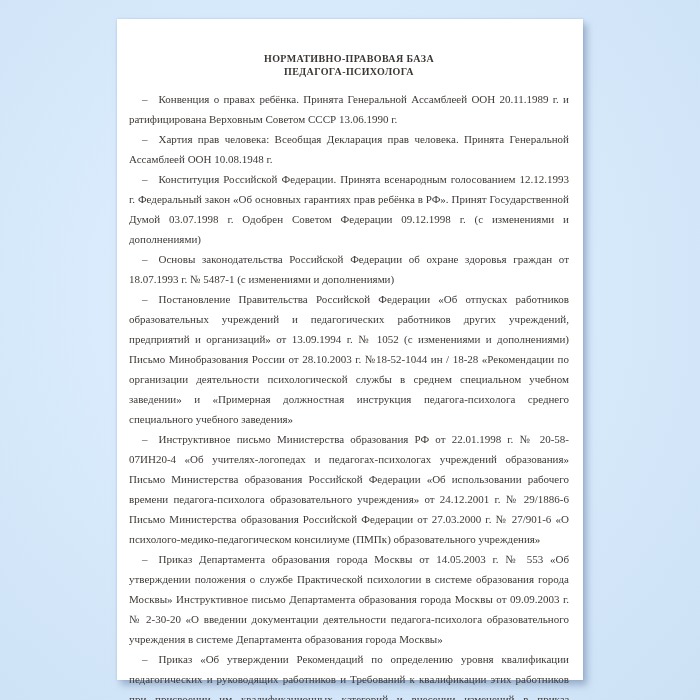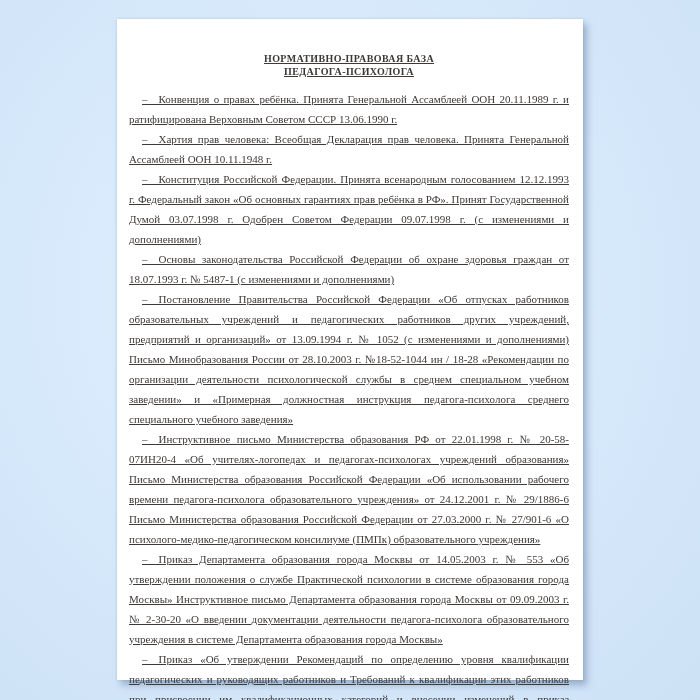--- a/index.html
+++ b/index.html
@@ -18,21 +18,20 @@
     position: absolute;
     left: 117px;
     top: 19px;
     width: 466px;
     height: 661px;
     box-sizing: border-box;
     background: #ffffff;
     box-shadow: 4px 5px 7px rgba(105, 132, 168, 0.55), 0 0 2px rgba(120, 145, 180, 0.35);
     padding: 33px 14px 0 12px;
     color: #3e3a37;
-    text-decoration: underline;
   }
   .doc-title {
     margin: 0 0 11px 0;
     text-align: center;
     font-size: 10px;
     font-weight: bold;
     line-height: 13px;
     letter-spacing: 0.4px;
     color: #3b3734;
   }
@@ -49,22 +48,22 @@
 <body>
 
 <div class="canvas">
   <div class="paper">
     <h1 class="doc-title">
       <span>НОРМАТИВНО-ПРАВОВАЯ БАЗА</span><br>
       <span>ПЕДАГОГА-ПСИХОЛОГА</span>
     </h1>
     <div class="doc-body">
         <p>– Конвенция о правах ребёнка. Принята Генеральной Ассамблеей ООН 20.11.1989 г. и ратифицирована Верховным Советом СССР 13.06.1990 г.</p>
-        <p>– Хартия прав человека: Всеобщая Декларация прав человека. Принята Генеральной Ассамблеей ООН 10.11.1948 г.</p>
-        <p>– Конституция Российской Федерации. Принята всенародным голосованием 12.12.1993 г. Федеральный закон «Об основных гарантиях прав ребёнка в РФ». Принят Государственной Думой 03.07.1998 г. Одобрен Советом Федерации 09.07.1998 г. (с изменениями и дополнениями)</p>
+        <p>– Хартия прав человека: Всеобщая Декларация прав человека. Принята Генеральной Ассамблеей ООН 10.08.1948 г.</p>
+        <p>– Конституция Российской Федерации. Принята всенародным голосованием 12.12.1993 г. Федеральный закон «Об основных гарантиях прав ребёнка в РФ». Принят Государственной Думой 03.07.1998 г. Одобрен Советом Федерации 09.12.1998 г. (с изменениями и дополнениями)</p>
         <p>– Основы законодательства Российской Федерации об охране здоровья граждан от 18.07.1993 г. № 5487-1 (с изменениями и дополнениями)</p>
         <p>– Постановление Правительства Российской Федерации «Об отпусках работников образовательных учреждений и педагогических работников других учреждений, предприятий и организаций» от 13.09.1994 г. № 1052 (с изменениями и дополнениями) Письмо Минобразования России от 28.10.2003 г. №18-52-1044 ин / 18-28 «Рекомендации по организации деятельности психологической службы в среднем специальном учебном заведении» и «Примерная должностная инструкция педагога-психолога среднего специального учебного заведения»</p>
         <p>– Инструктивное письмо Министерства образования РФ от 22.01.1998 г. № 20-58-07ИН20-4 «Об учителях-логопедах и педагогах-психологах учреждений образования» Письмо Министерства образования Российской Федерации «Об использовании рабочего времени педагога-психолога образовательного учреждения» от 24.12.2001 г. № 29/1886-6 Письмо Министерства образования Российской Федерации от 27.03.2000 г. № 27/901-6 «О психолого-медико-педагогическом консилиуме (ПМПк) образовательного учреждения»</p>
         <p>– Приказ Департамента образования города Москвы от 14.05.2003 г. № 553 «Об утверждении положения о службе Практической психологии в системе образования города Москвы» Инструктивное письмо Департамента образования города Москвы от 09.09.2003 г. № 2-30-20 «О введении документации деятельности педагога-психолога образовательного учреждения в системе Департамента образования города Москвы»</p>
         <p>– Приказ «Об утверждении Рекомендаций по определению уровня квалификации педагогических и руководящих работников и Требований к квалификации этих работников при присвоении им квалификационных категорий и внесении изменений в приказ Министерства образования Российской Федерации и Государственного комитета Российской Федерации по высшему образованию» от 31.08.1995 г. № 463/1268</p>
       </div>
   </div>
 </div>
 
 </body></html>

